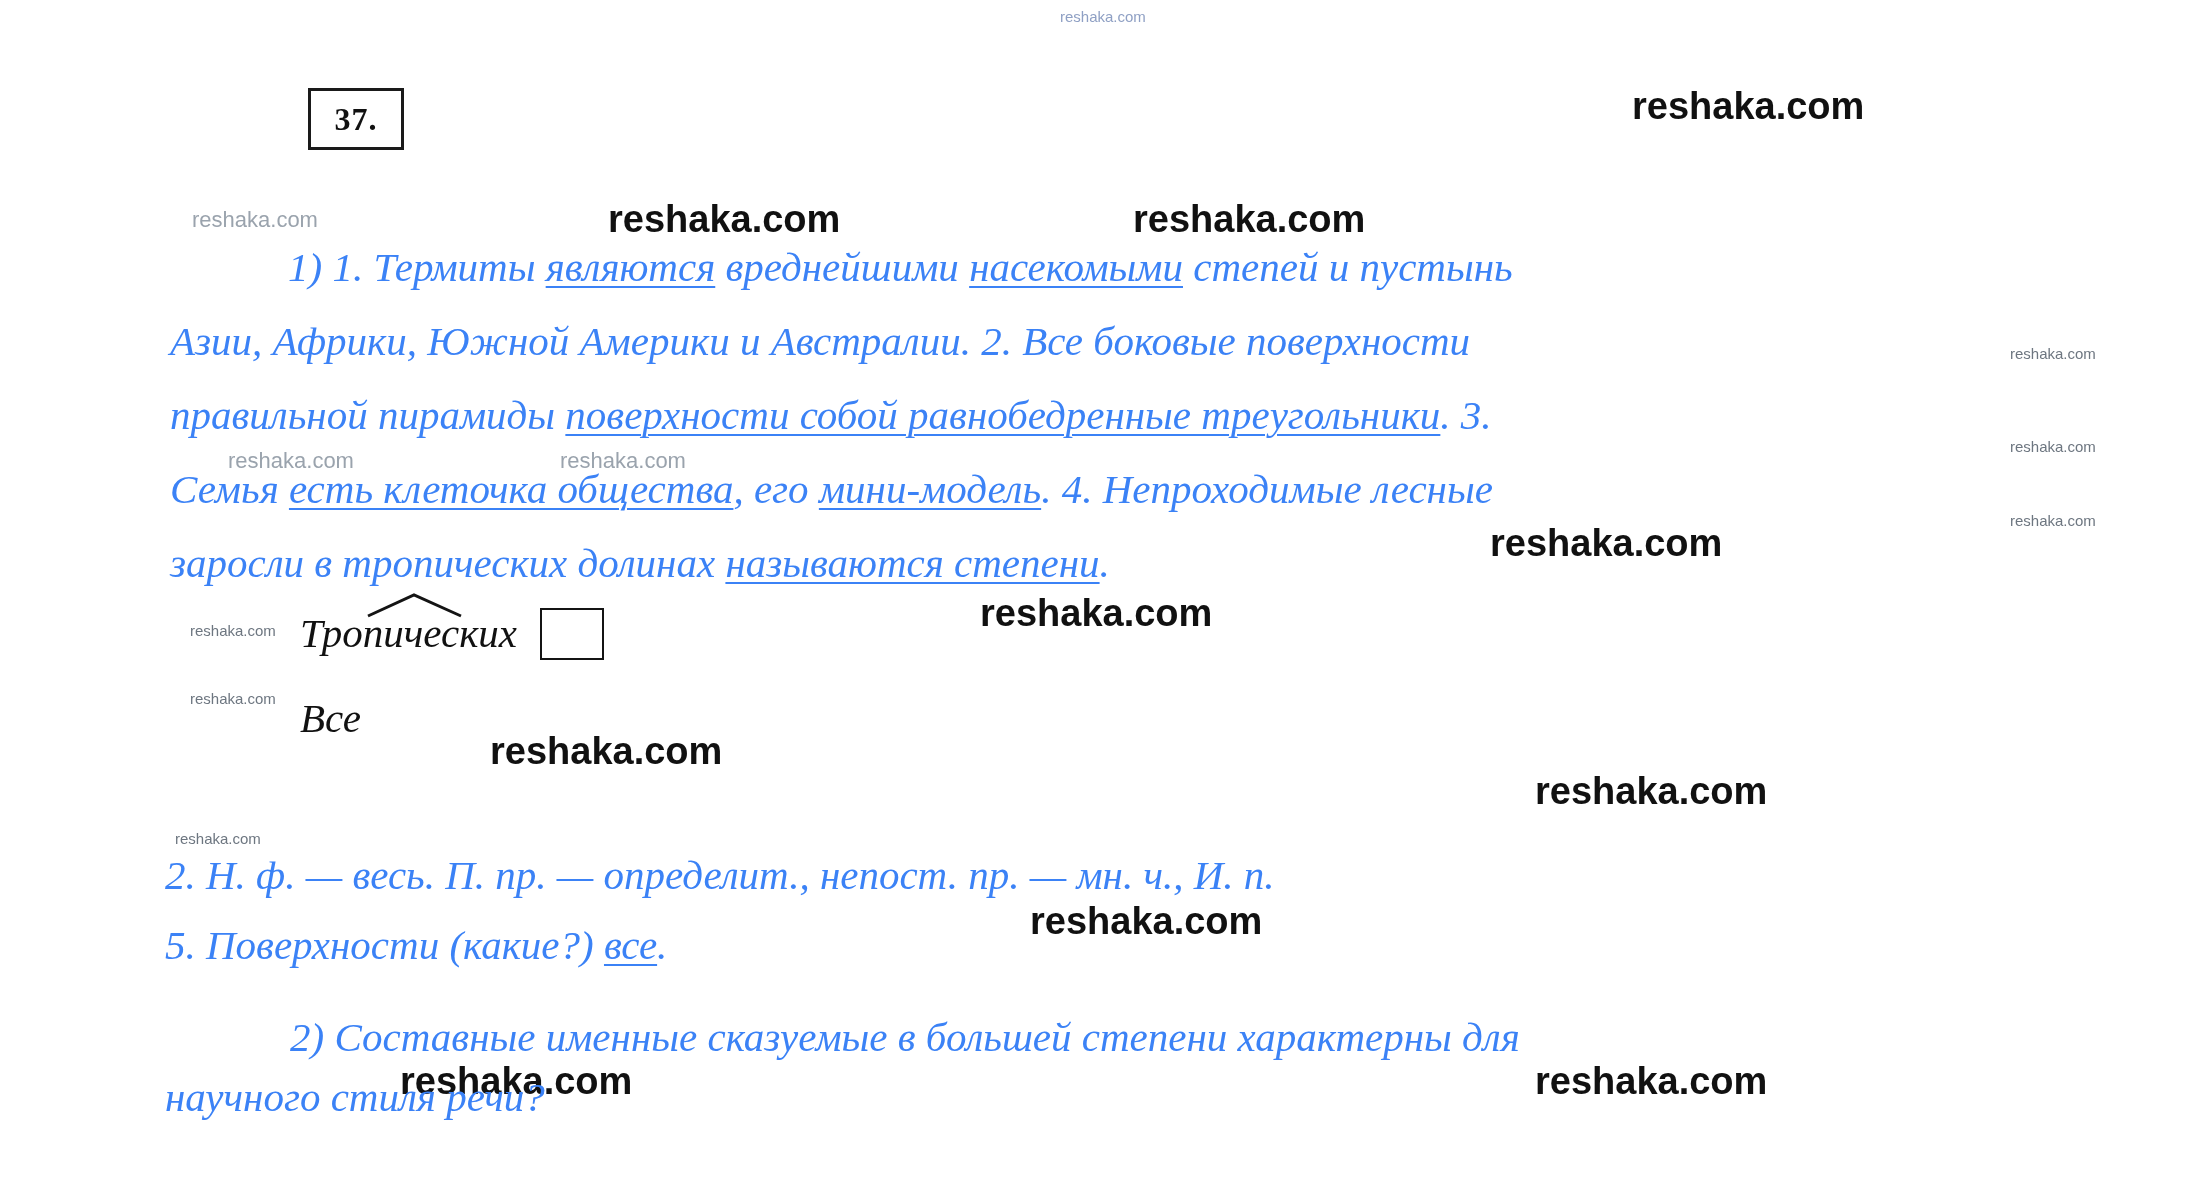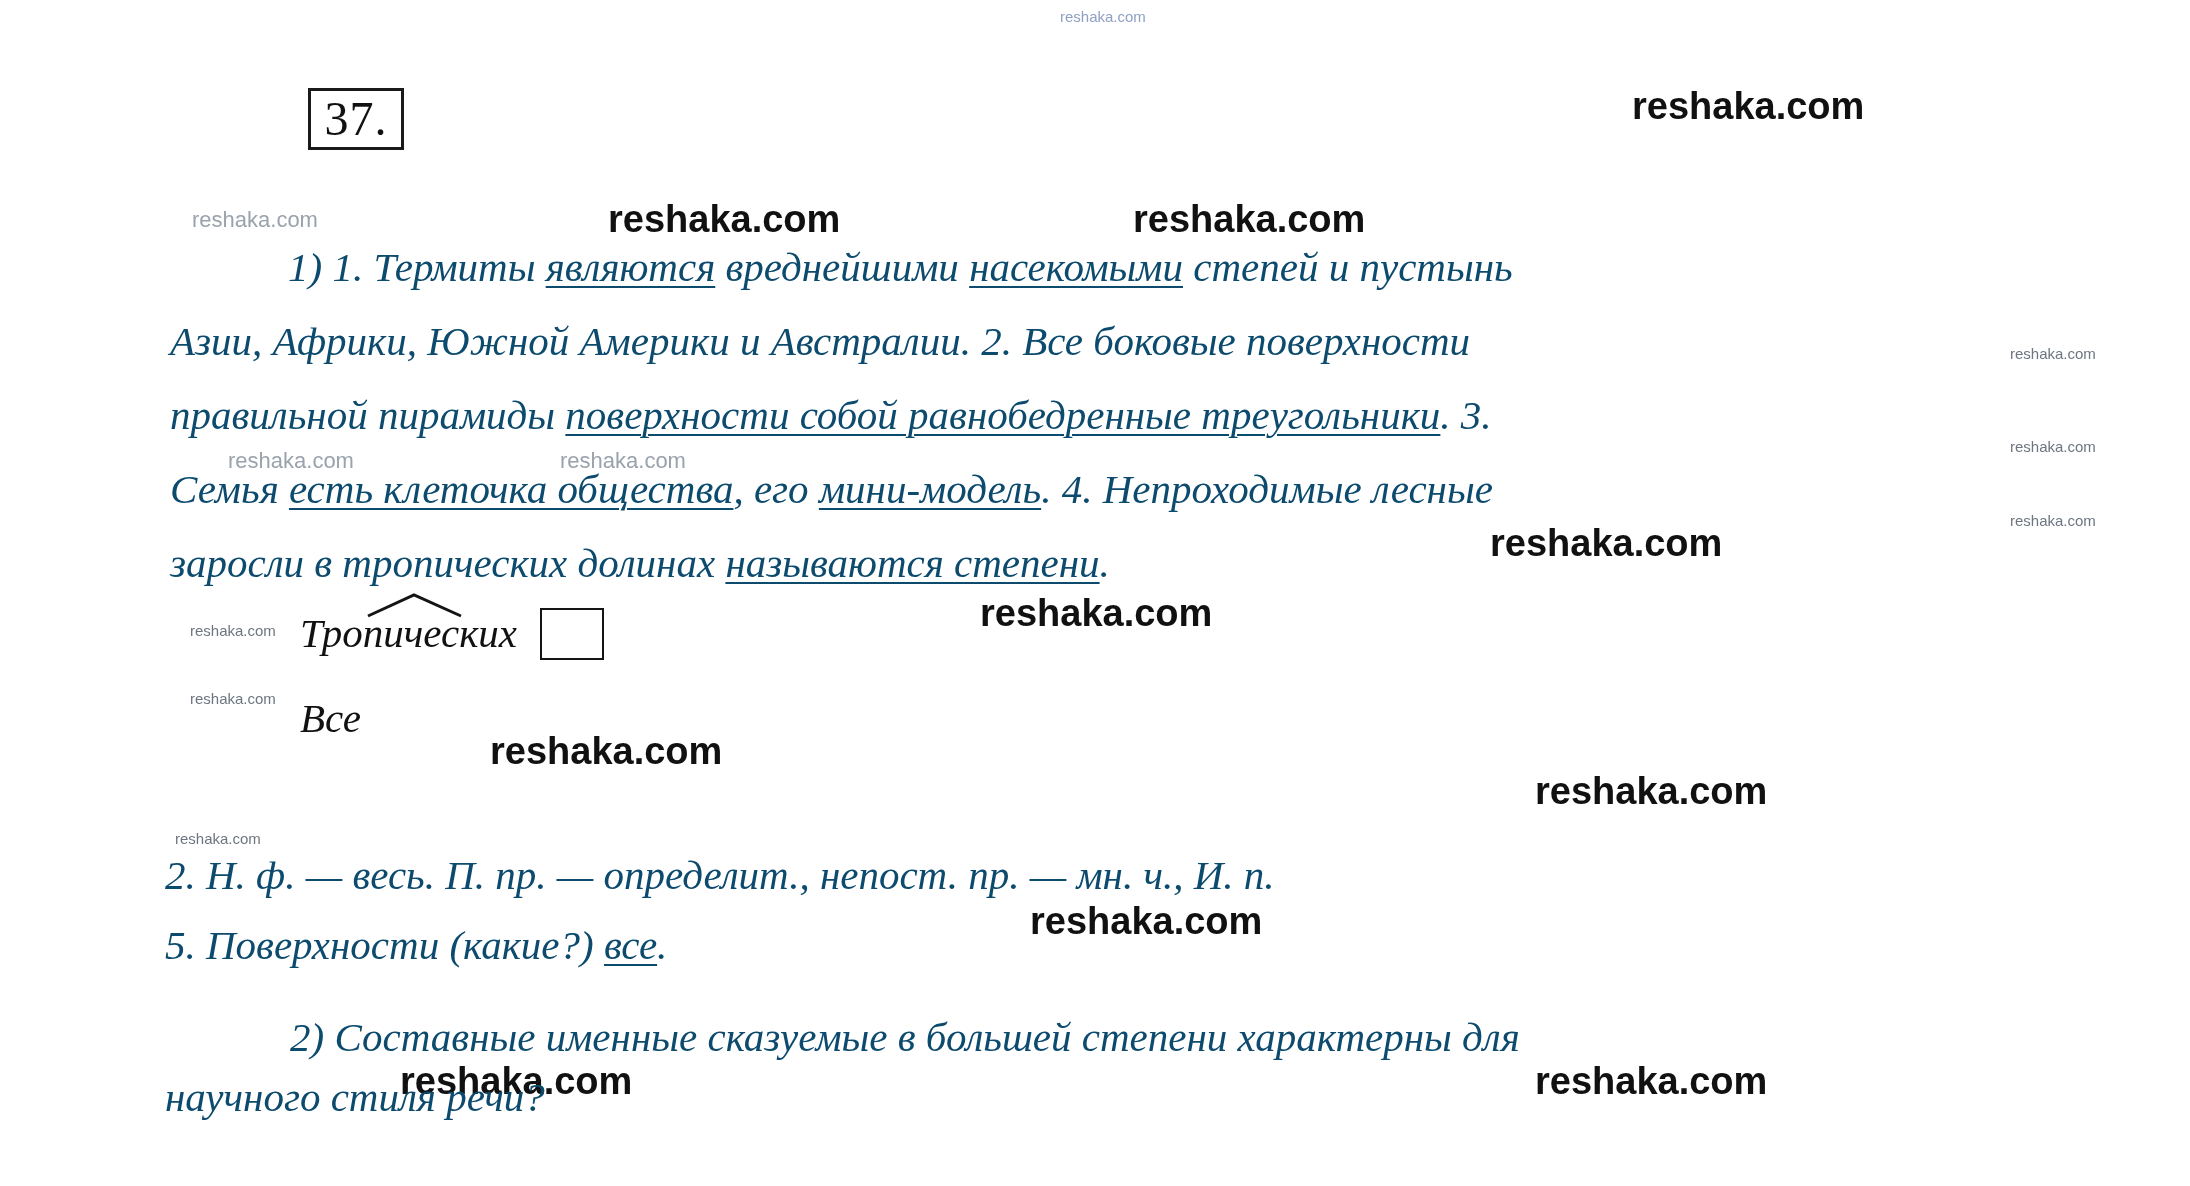--- a/index.html
+++ b/index.html
@@ -44,35 +44,35 @@
     position: absolute;
     left: 308px;
     top: 88px;
     width: 96px;
     height: 62px;
     border: 3px solid #1a1a1a;
     box-sizing: border-box;
   }
   #ex-number .num {
     font-family: "Liberation Serif", serif;
-    font-weight: normal;
-    font-size: 48px;
+    font-weight: bold;
+    font-size: 32px;
     line-height: 56px;
     text-align: center;
     letter-spacing: 1px;
   }
 
   
   .hand {
     position: absolute;
     font-family: "Liberation Serif", serif;
     font-style: italic;
     font-size: 41px;
     line-height: 74px;
-    color: #0c4a6e;
+    color: #3b82f6;
     white-space: nowrap;
     text-align: right;
   }
   .u      { text-decoration: underline; text-decoration-thickness: 2px; text-underline-offset: 5px; }
 
   
   #morph-word {
     position: absolute;
     left: 300px;
     top: 605px;

